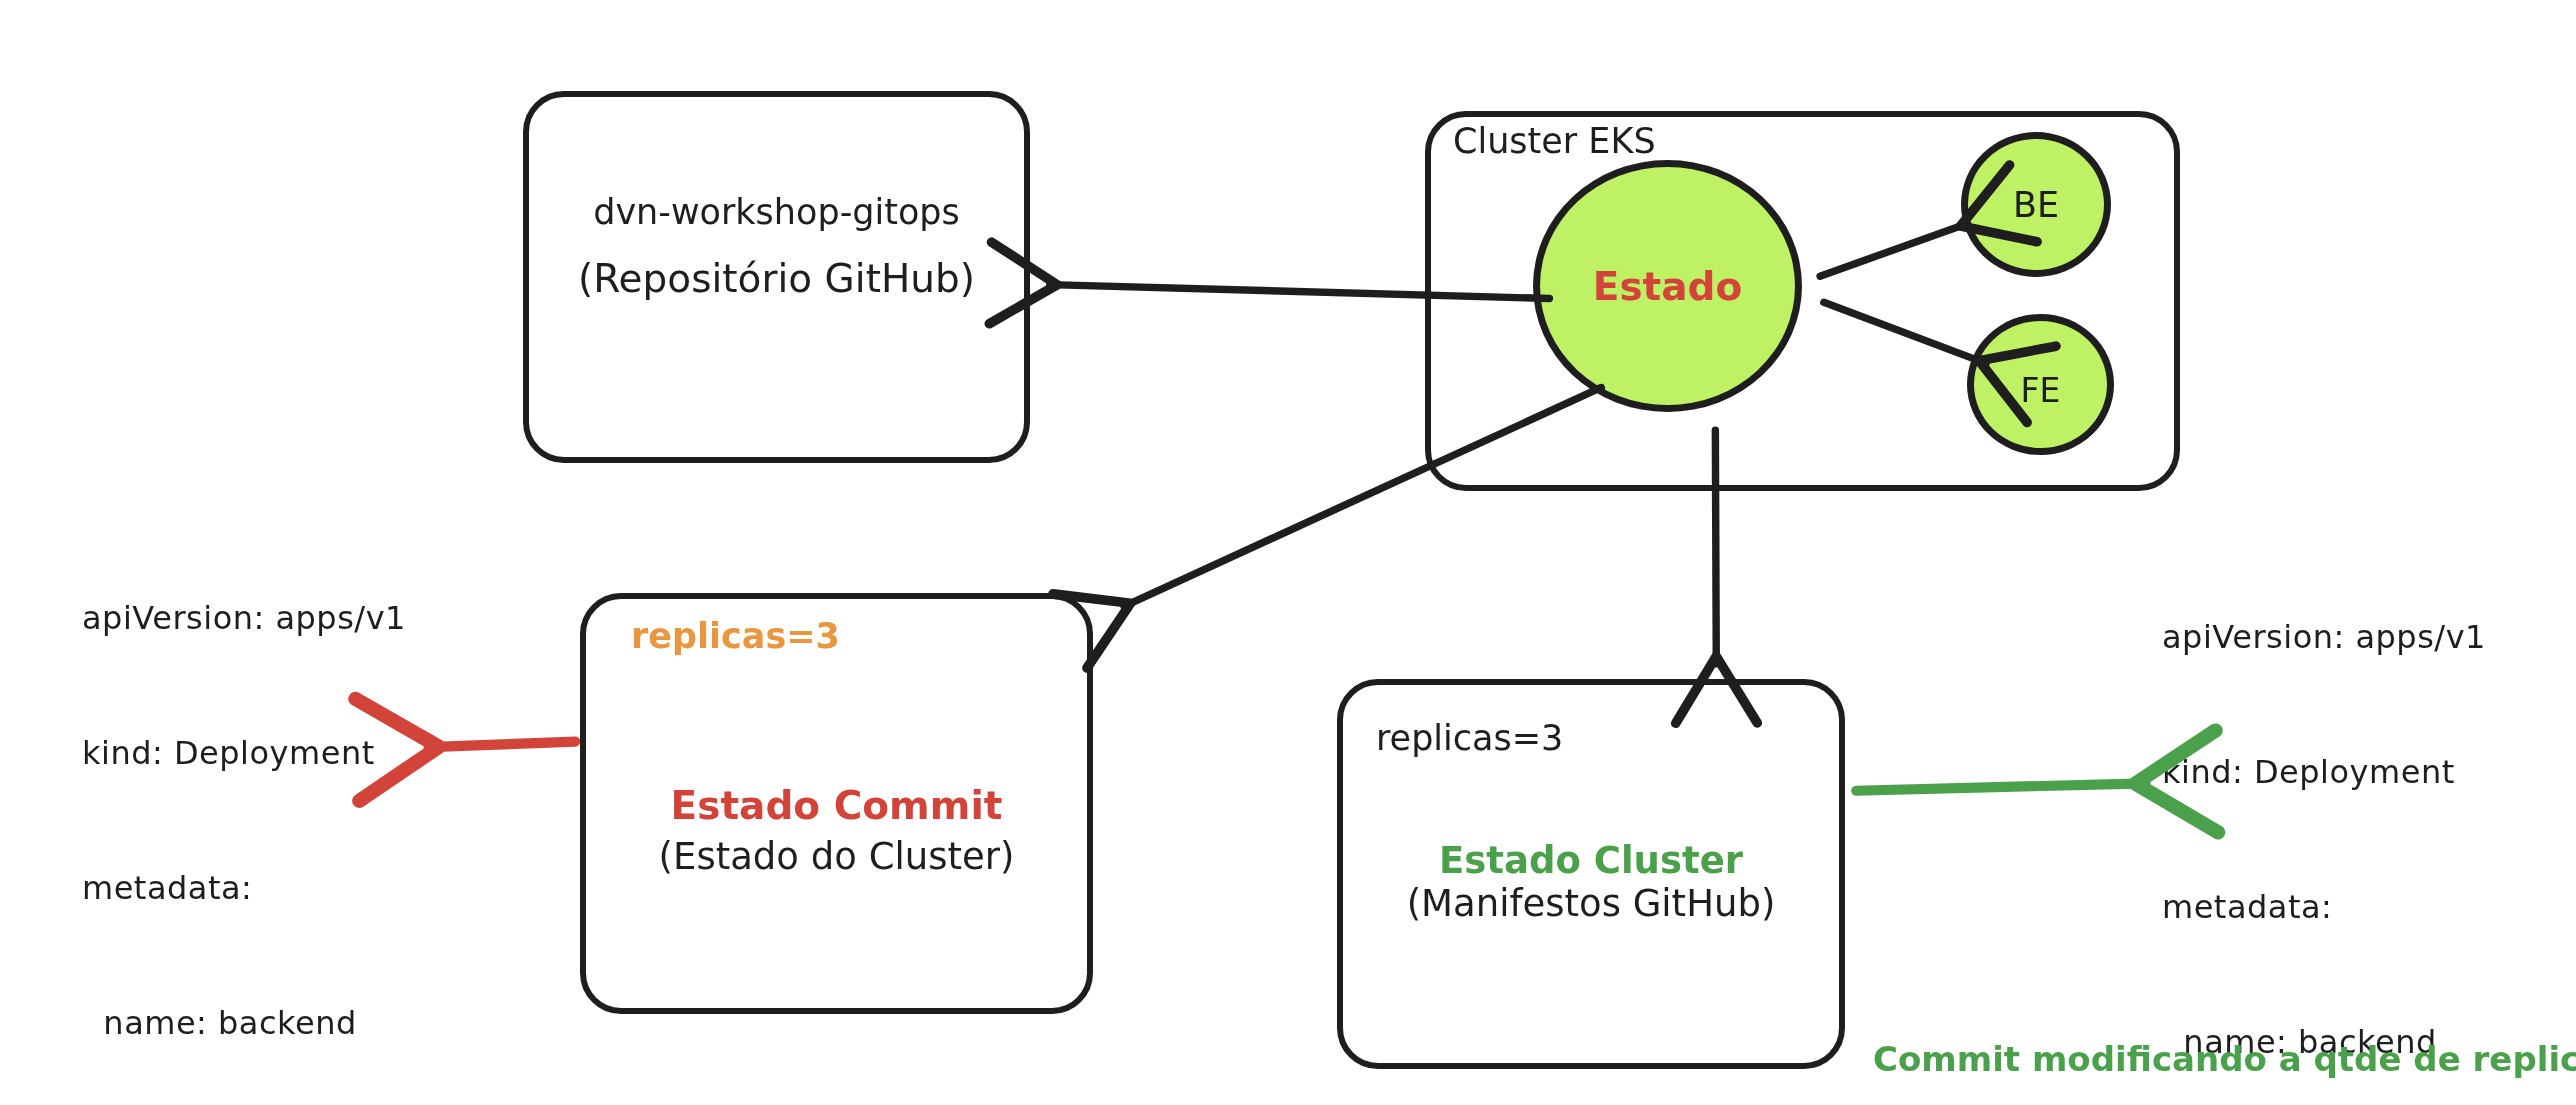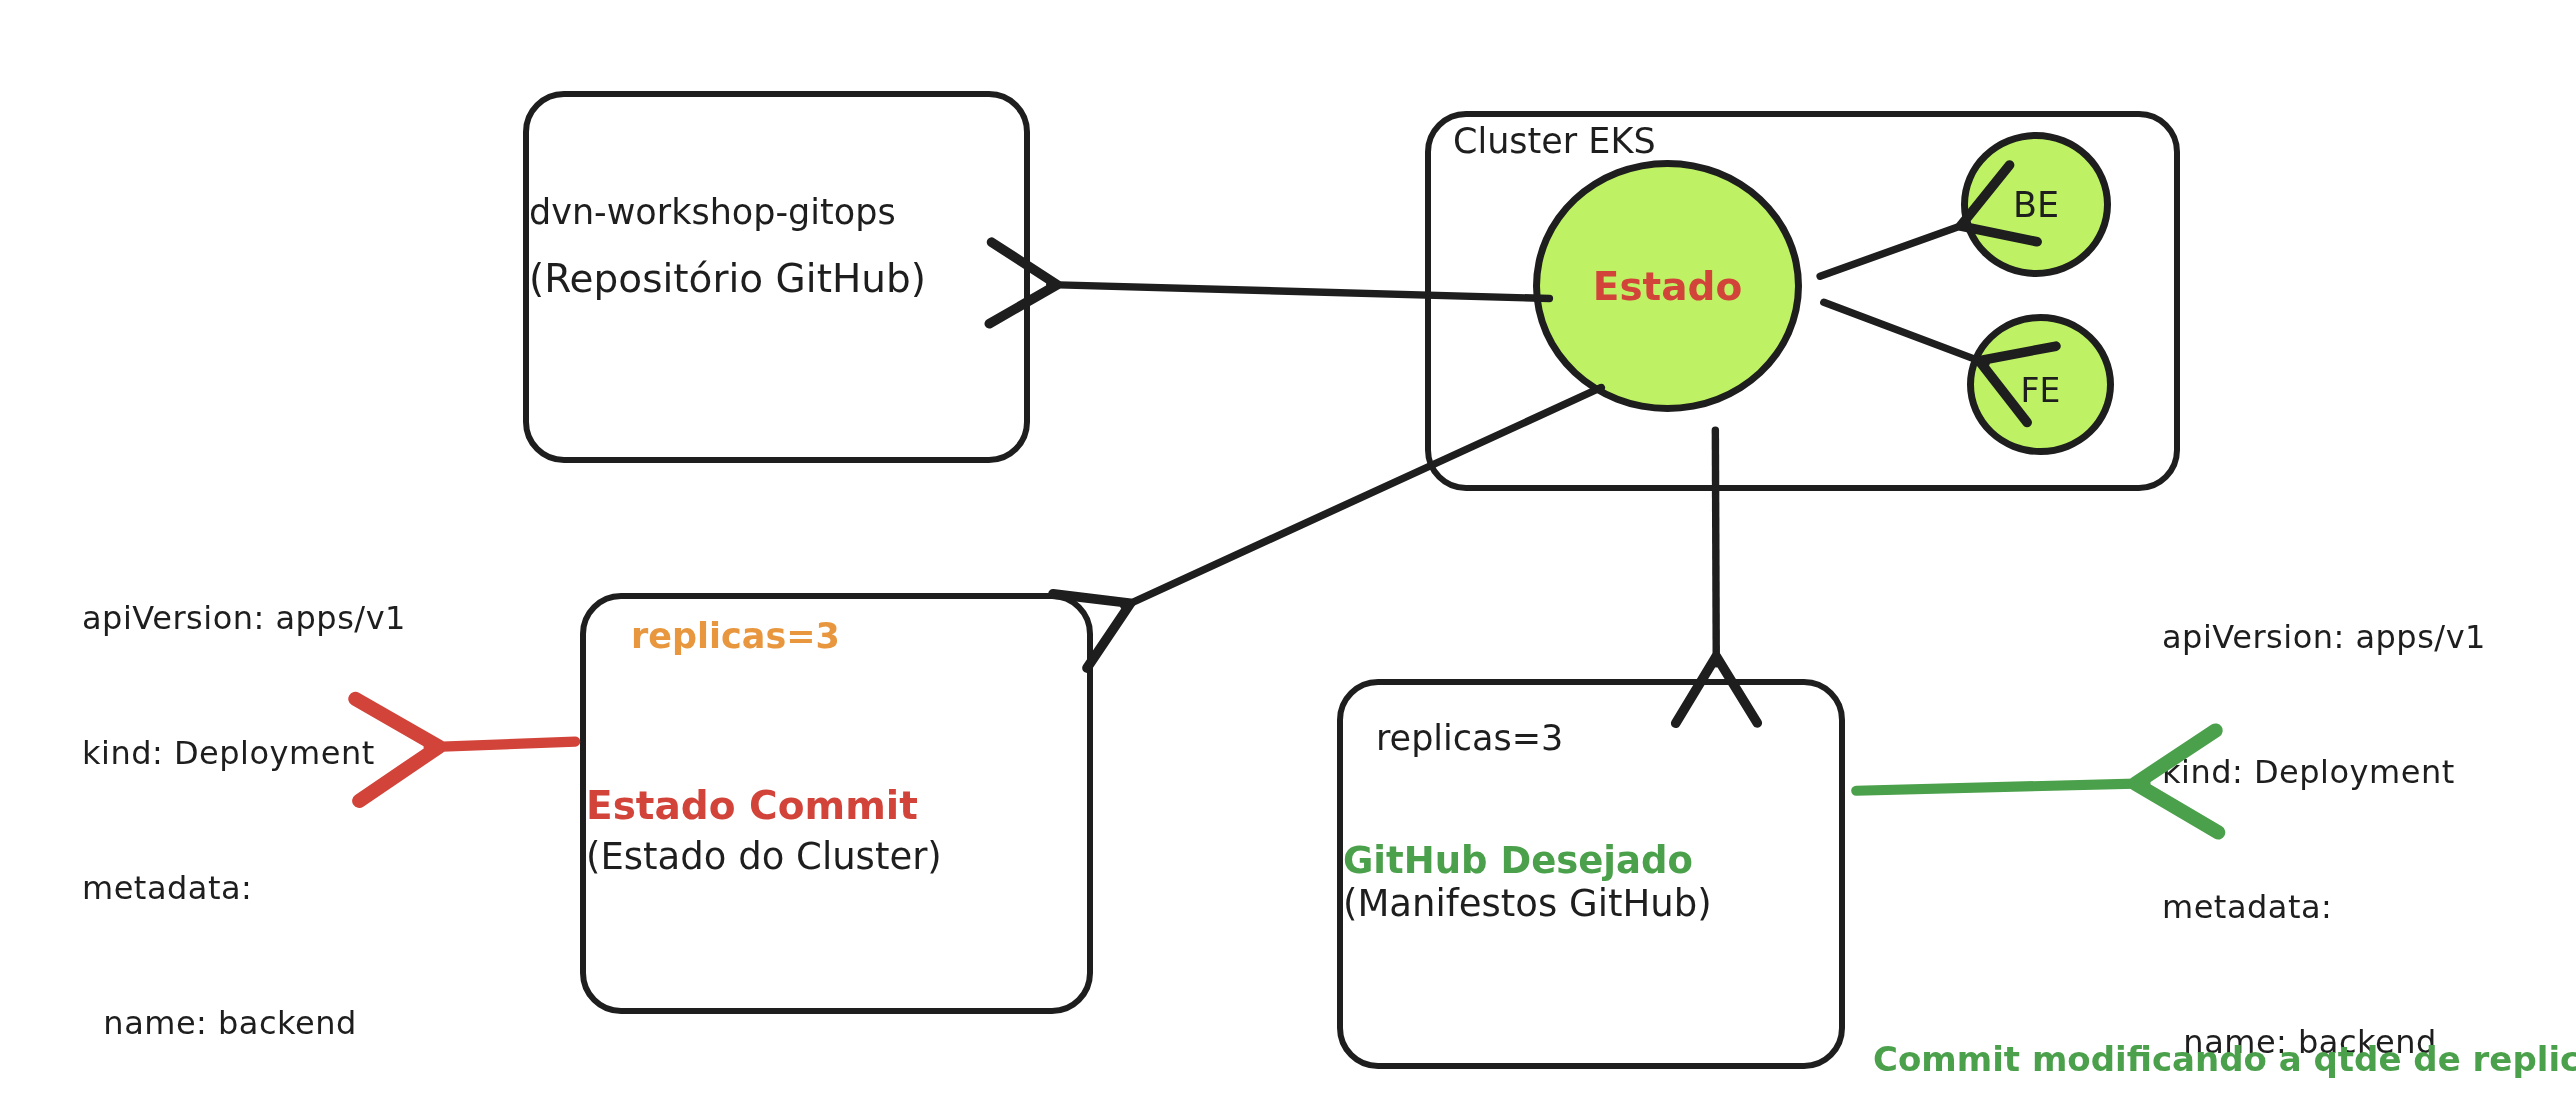--- a/index.html
+++ b/index.html
@@ -12,21 +12,21 @@
     overflow:hidden;
   }
   .box{
     position:absolute;
     border:6.5px solid #1e1e1e;
     border-radius:41px;
     box-sizing:border-box;
     background:#ffffff;
   }
   .abs{position:absolute;}
-  .center{width:100%;}
+  .center{width:100%;text-align:center;}
   .ellipse{
     position:absolute;
     border:7.4px solid #1e1e1e;
     border-radius:50%;
     box-sizing:border-box;
     background:#bef264;
     display:flex;align-items:center;justify-content:center;
   }
   .yaml{
     position:absolute;
@@ -74,21 +74,21 @@
   </div>
 
   <div class="box" style="left:580px;top:593px;width:513px;height:421px;">
     <div class="abs orange bold" style="left:45px;top:16.7px;font-size:35px;">replicas=3</div>
     <div class="abs center red bold" style="top:184px;font-size:39px;">Estado Commit</div>
     <div class="abs center" style="top:236px;font-size:37px;">(Estado do Cluster)</div>
   </div>
 
   <div class="box" style="left:1337px;top:679px;width:508px;height:390px;">
     <div class="abs" style="left:33px;top:33px;font-size:35px;">replicas=3</div>
-    <div class="abs center green bold" style="top:154px;font-size:37px;">GitHub Desejado</div>
+    <div class="abs center green bold" style="top:154px;font-size:37px;">Estado Cluster</div>
     <div class="abs center" style="top:197px;font-size:37px;">(Manifestos GitHub)</div>
   </div>
 
   <div class="yaml" style="left:82px;top:506px;">
     <div>apiVersion: apps/v1</div>
     <div>kind: Deployment</div>
     <div>metadata:</div>
     <div>  name: backend</div>
     
     

